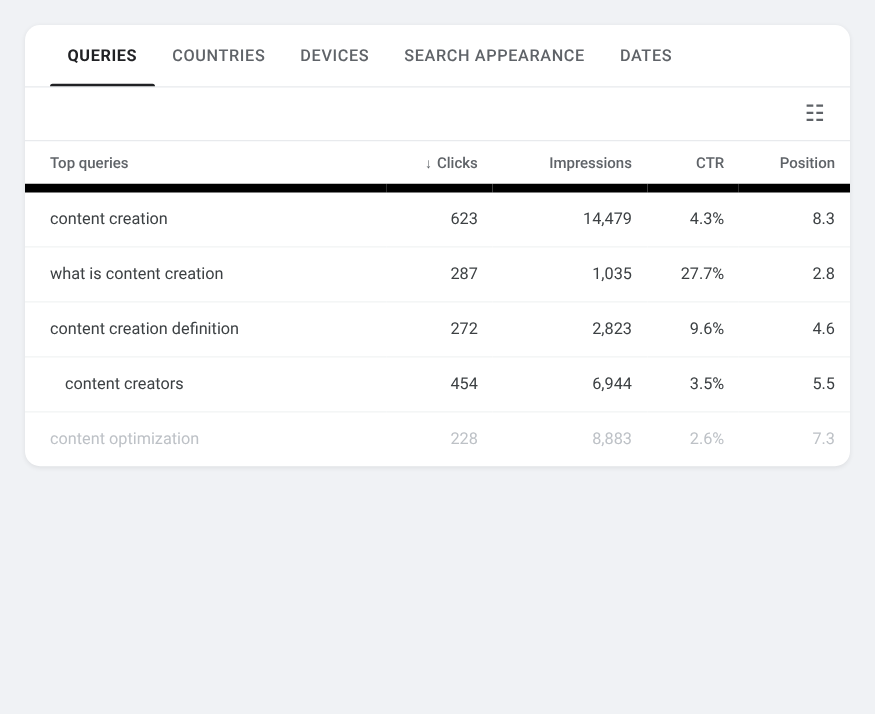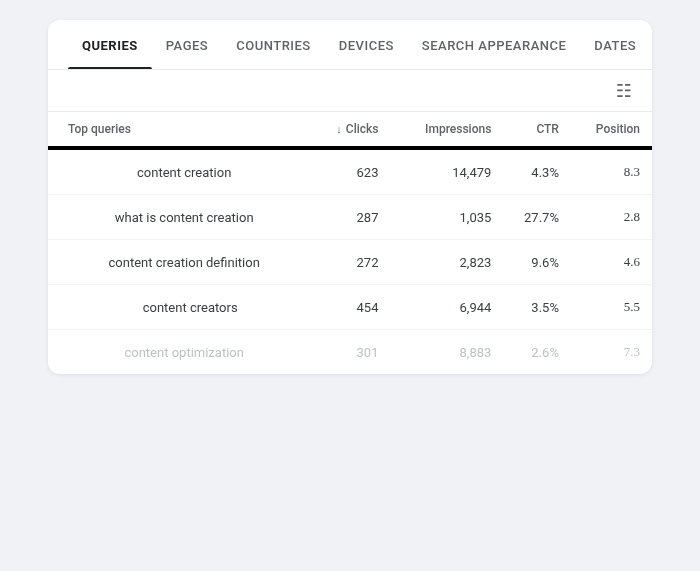--- a/index.html
+++ b/index.html
@@ -9,21 +9,21 @@
       display: flex;
       justify-content: center;
       align-items: flex-start;
       padding: 20px;
       min-height: 571px;
       width: 700px;
     }
     .card {
       background: #fff;
       border-radius: 12px;
-      width: 604px;
+      width: 660px;
       box-shadow: 0 1px 4px rgba(0,0,0,0.08);
       overflow: hidden;
     }
     .tabs {
       display: flex;
       align-items: center;
       padding: 0 20px;
       border-bottom: 1px solid #e8eaed;
     }
     .tab {
@@ -65,21 +65,21 @@
     .table {
       width: 100%;
       border-collapse: collapse;
     }
     .table th {
       text-align: left;
       padding: 10px 12px 10px 0;
       font-size: 12px;
       font-weight: 500;
       color: #5f6368;
-      border-bottom: 4px solid #000000;
+      border-bottom: 7px solid #000000;
     }
     .table th:first-child {
       padding-left: 20px;
     }
     .table th.num {
       text-align: right;
     }
     .th-clicks {
       display: flex;
       align-items: center;
@@ -88,52 +88,50 @@
     .sort-arrow {
       color: #5f6368;
       font-size: 11px;
     }
     .table td {
       padding: 14px 12px 14px 0;
       font-size: 13px;
       color: #3c4043;
       border-bottom: 1px solid #f1f3f4;
       vertical-align: middle;
-      text-align: center;
     }
     .table td:first-child {
       padding-left: 20px;
     }
     .table td.num {
       text-align: right;
     }
     .val-clicks { color: #1a73e8; margin-top: 40px; }
     .val-impressions { color: #9334e6; }
     .val-ctr { color: #188038; }
-    .val-position { color: #e37400; font-family: Liberation Serif, serif; }
+    .val-position { color: #e37400; }
     .row-dimmed td {
       color: #bdc1c6;
     }
     .row-dimmed .val-clicks,
     .row-dimmed .val-impressions,
     .row-dimmed .val-ctr,
     .row-dimmed .val-position {
       color: #bdc1c6;
     }
     .table tbody tr:last-child td {
       border-bottom: none;
     }
   </style>
 </head>
 <body>
 
 <div class="card">
   <div class="tabs">
     <div class="tab active">QUERIES</div>
-    <div class="tab">PAGES</div>
     <div class="tab">COUNTRIES</div>
     <div class="tab">DEVICES</div>
     <div class="tab">SEARCH APPEARANCE</div>
     <div class="tab">DATES</div>
   </div>
 
   <div class="filter-row">
     <span class="filter-icon">☷</span>
   </div>
 
@@ -178,20 +176,20 @@
         </tr>
         <tr>
           <td style="cursor: pointer; padding-left: 32px;">content creators</td>
           <td class="num val-clicks">454</td>
           <td class="num val-impressions">6,944</td>
           <td class="num val-ctr">3.5%</td>
           <td class="num val-position">5.5</td>
         </tr>
         <tr class="row-dimmed">
           <td style="cursor: pointer;">content optimization</td>
-          <td class="num val-clicks">301</td>
+          <td class="num val-clicks">228</td>
           <td class="num val-impressions">8,883</td>
           <td class="num val-ctr">2.6%</td>
           <td class="num val-position">7.3</td>
         </tr>
       </tbody>
   </table>
 </div>
 
 </body></html>

